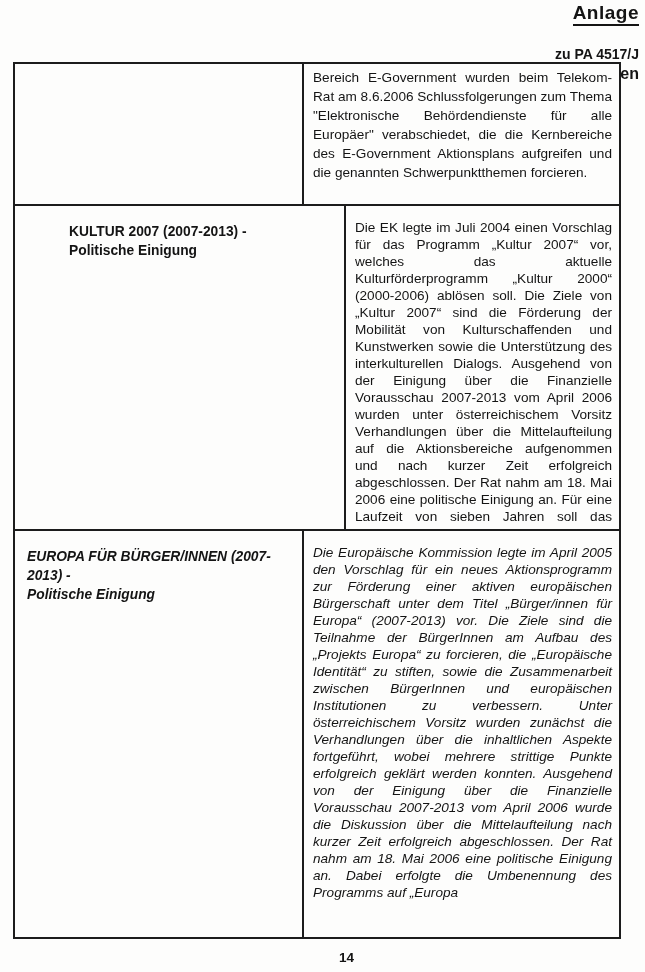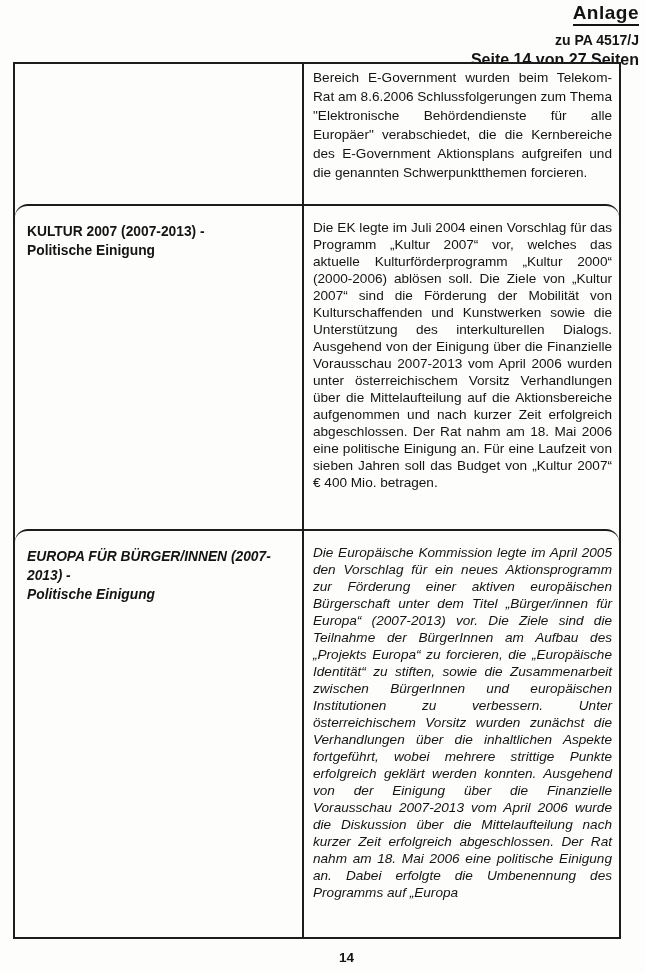--- a/index.html
+++ b/index.html
@@ -22,21 +22,21 @@
     text-align: right;
     line-height: 1.12;
   }
   .header-title {
     display: inline-block;
     font-size: 19px;
     font-weight: bold;
     letter-spacing: 0.5px;
     border-bottom: 2.5px solid #141414;
     padding-bottom: 1px;
-    margin-bottom: 2px;
+    margin-bottom: 16px;
   }
   .header-subtitle {
     font-size: 14px;
     font-weight: bold;
     margin-top: 5px;
   }
   .header-pageinfo {
     font-size: 16px;
     font-weight: bold;
     margin-top: 2px;
@@ -49,25 +49,24 @@
     top: 62px;
     width: 608px;
     height: 877px;
     border: 2px solid #1c1c1c;
     background: #fdfdfc;
   }
   .doc-row {
     display: flex;
     width: 100%;
     overflow: hidden;
-    border-radius: 13px;
   }
   .doc-row + .doc-row { border-top: 2px solid #1c1c1c; }
   .row-1 { height: 140px; }
-  .row-2 { height: 325px; }
+  .row-2 { height: 325px; padding-left: 42px; }
   .row-3 { height: 408px; font-style: italic; }
 
   .cell-topic {
     width: 289px;
     flex: 0 0 289px;
     border-right: 2px solid #1c1c1c;
     padding: 16px 10px 0 12px;
     font-size: 13.8px;
     font-weight: bold;
     line-height: 19px;

